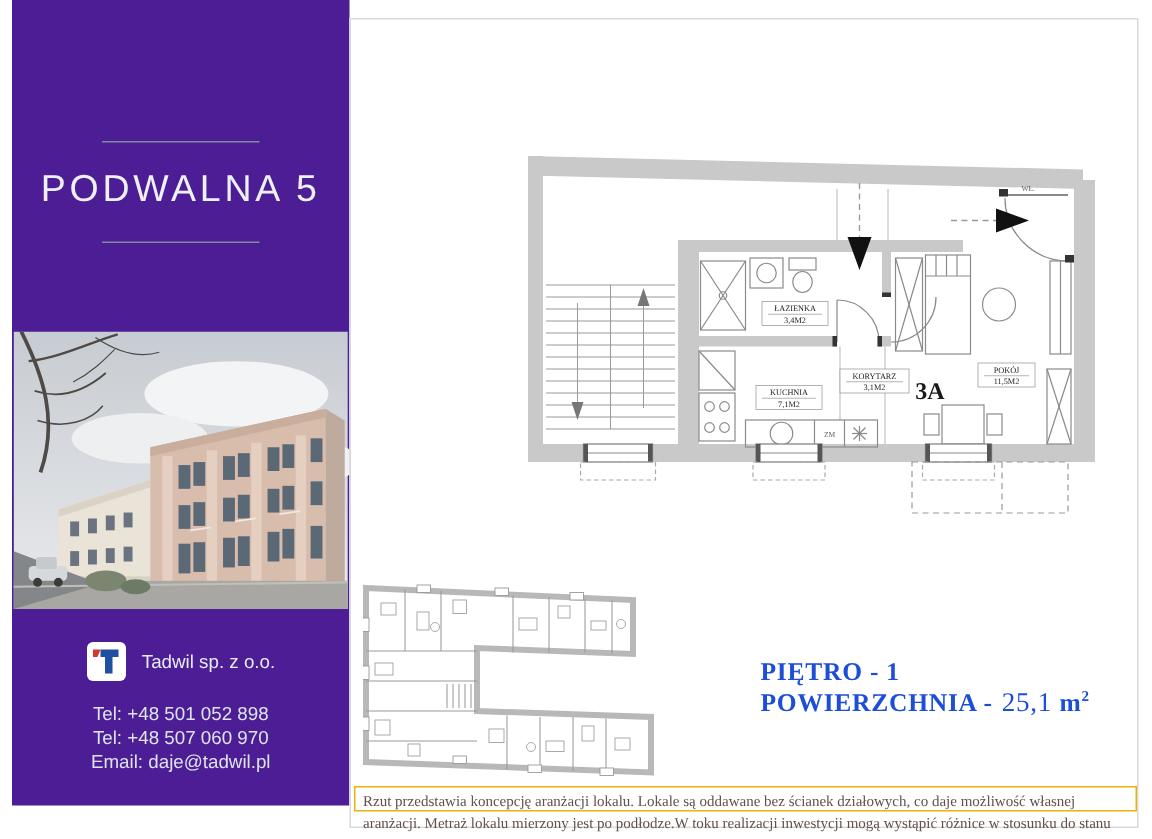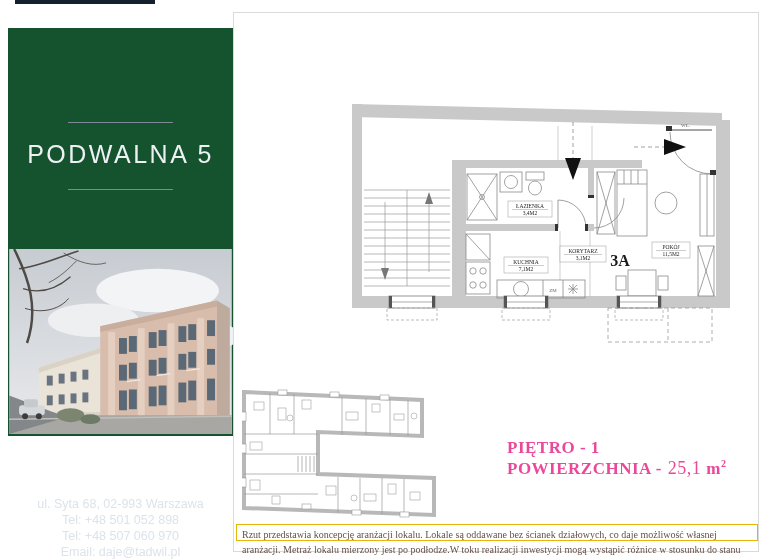--- a/index.html
+++ b/index.html
@@ -1,40 +1,40 @@
 <!DOCTYPE html>
 <html><head>
 <meta charset="utf-8">
 <style>
   html,body{margin:0;padding:0;background:#ffffff;}
   .page{position:relative;width:768px;height:559px;background:#ffffff;overflow:hidden;
         font-family:"Liberation Sans",sans-serif;}
   .top-strip{position:absolute;left:15px;top:0;width:140px;height:4px;background:#15202e;}
   
-  .sidebar{position:absolute;left:8px;top:28px;width:225px;height:408px;background:#14532d;}
+  .sidebar{position:absolute;left:8px;top:0;width:225px;height:537px;background:#4c1d95;}
   .sb-line{position:absolute;left:60px;width:105px;height:1px;background:#7f8a99;}
   .sb-line.l1{top:94px;} .sb-line.l2{top:161px;}
   .sb-title{position:absolute;left:0;top:112px;width:100%;text-align:center;color:#eef1f4;
             font-size:25px;letter-spacing:2.5px;font-weight:400;}
   .photo{position:absolute;left:0;top:221px;width:225px;height:185px;display:block;}
   .logo-row{position:absolute;left:0;top:428px;width:100%;display:flex;align-items:center;
             justify-content:center;gap:11px;}
   .logo-box{width:26px;height:26px;background:#ffffff;border-radius:4px;display:block;}
   .company-name{color:#e7ecf2;font-size:12.5px;}
   .contact{position:absolute;left:0;top:468px;width:100%;text-align:center;color:#dde3ea;
            font-size:12.5px;line-height:16px;}
   
   .main-border{position:absolute;left:233px;top:12px;width:526px;height:540px;
                border:1px solid #d9d9d9;background:#ffffff;box-sizing:border-box;}
   .unit-title{position:absolute;left:249px;top:38px;font-size:33px;color:#2b2424;
               letter-spacing:1px;font-weight:400;}
   .plan-svg{position:absolute;left:348px;top:96px;width:402px;height:252px;}
   .mini-svg{position:absolute;left:242px;top:388px;width:200px;height:132px;}
   .info{position:absolute;left:507px;top:438px;font-family:"Liberation Serif",serif;
-        color:#ec4899;}
+        color:#1d4ed8;}
   .info .row1{font-size:17px;font-weight:bold;letter-spacing:0.5px;}
   .info .row2{margin-top:0;font-size:17px;font-weight:bold;letter-spacing:0.5px;}
   .info .area-val{font-weight:normal;font-size:18px;margin-left:6px;}
   .info .area-unit{font-weight:bold;margin-left:5px;}
   .info sup{font-size:10px;}
   .disclaimer{position:absolute;left:236px;top:524px;width:522px;height:17px;box-sizing:border-box;
               border:1px solid #eab308;padding:2px 5px;font-family:"Liberation Serif",serif;
               font-size:10px;line-height:1.5;color:#63504a;background:#ffffff;}
   
   .plan-label{font-family:"Liberation Serif",serif;font-size:5.5px;fill:#222222;}
@@ -131,23 +131,29 @@
       <g stroke="#4e4a45" fill="none">
         <path d="M5,0 C20,30 30,60 18,95" stroke-width="2.5"></path>
         <path d="M10,20 C30,18 50,8 70,2" stroke-width="1.6"></path>
         <path d="M14,40 C32,46 48,40 62,28" stroke-width="1.3"></path>
         <path d="M16,60 C35,66 52,60 60,50" stroke-width="1"></path>
         <path d="M40,34 C52,28 60,20 68,12" stroke-width="0.8"></path>
         <path d="M55,4 C70,14 85,18 98,14" stroke-width="0.8"></path>
       </g>
     </svg>
 
+    <div class="logo-row">
+      <svg class="logo-box" viewBox="0 0 26 26">
+        <polygon points="4,5 9,5 7,10 4,10" fill="#d8382c"></polygon>
+        <path d="M9,5 L21,5 L21,10 L17,10 L17,21 L12,21 L12,10 L9,10 Z" fill="#1f4fa0"></path>
+      </svg>
+      <span class="company-name">Tadwil sp. z o.o.</span>
+    </div>
 
     <div class="contact">
-      <div>ul. Syta 68, 02-993 Warszawa</div>
       <div>Tel: +48 501 052 898</div>
       <div>Tel: +48 507 060 970</div>
       <div>Email: daje@tadwil.pl</div>
     </div>
   </aside>
 
   <div class="main-border"></div>
 
 
   <svg class="plan-svg" viewBox="348 96 402 252">

